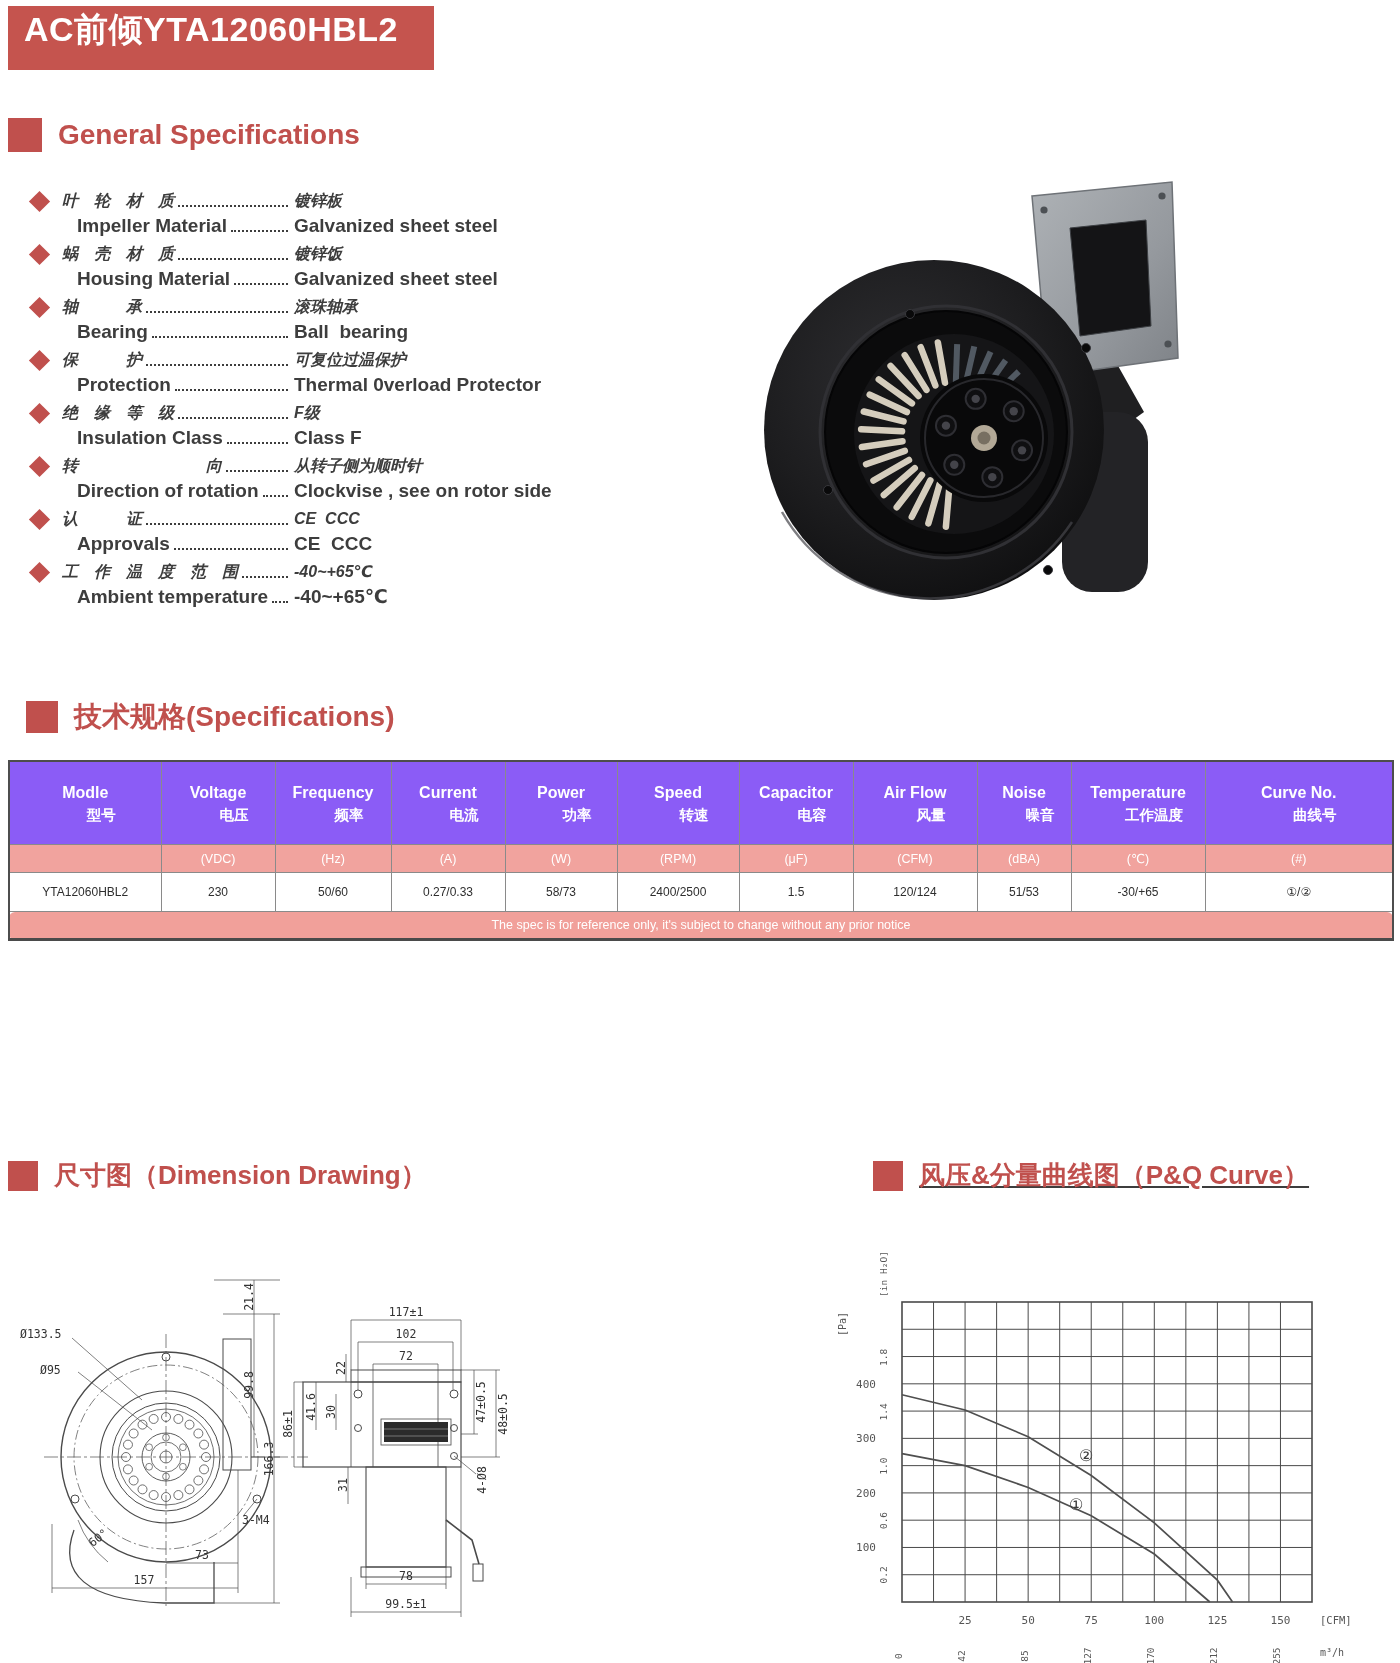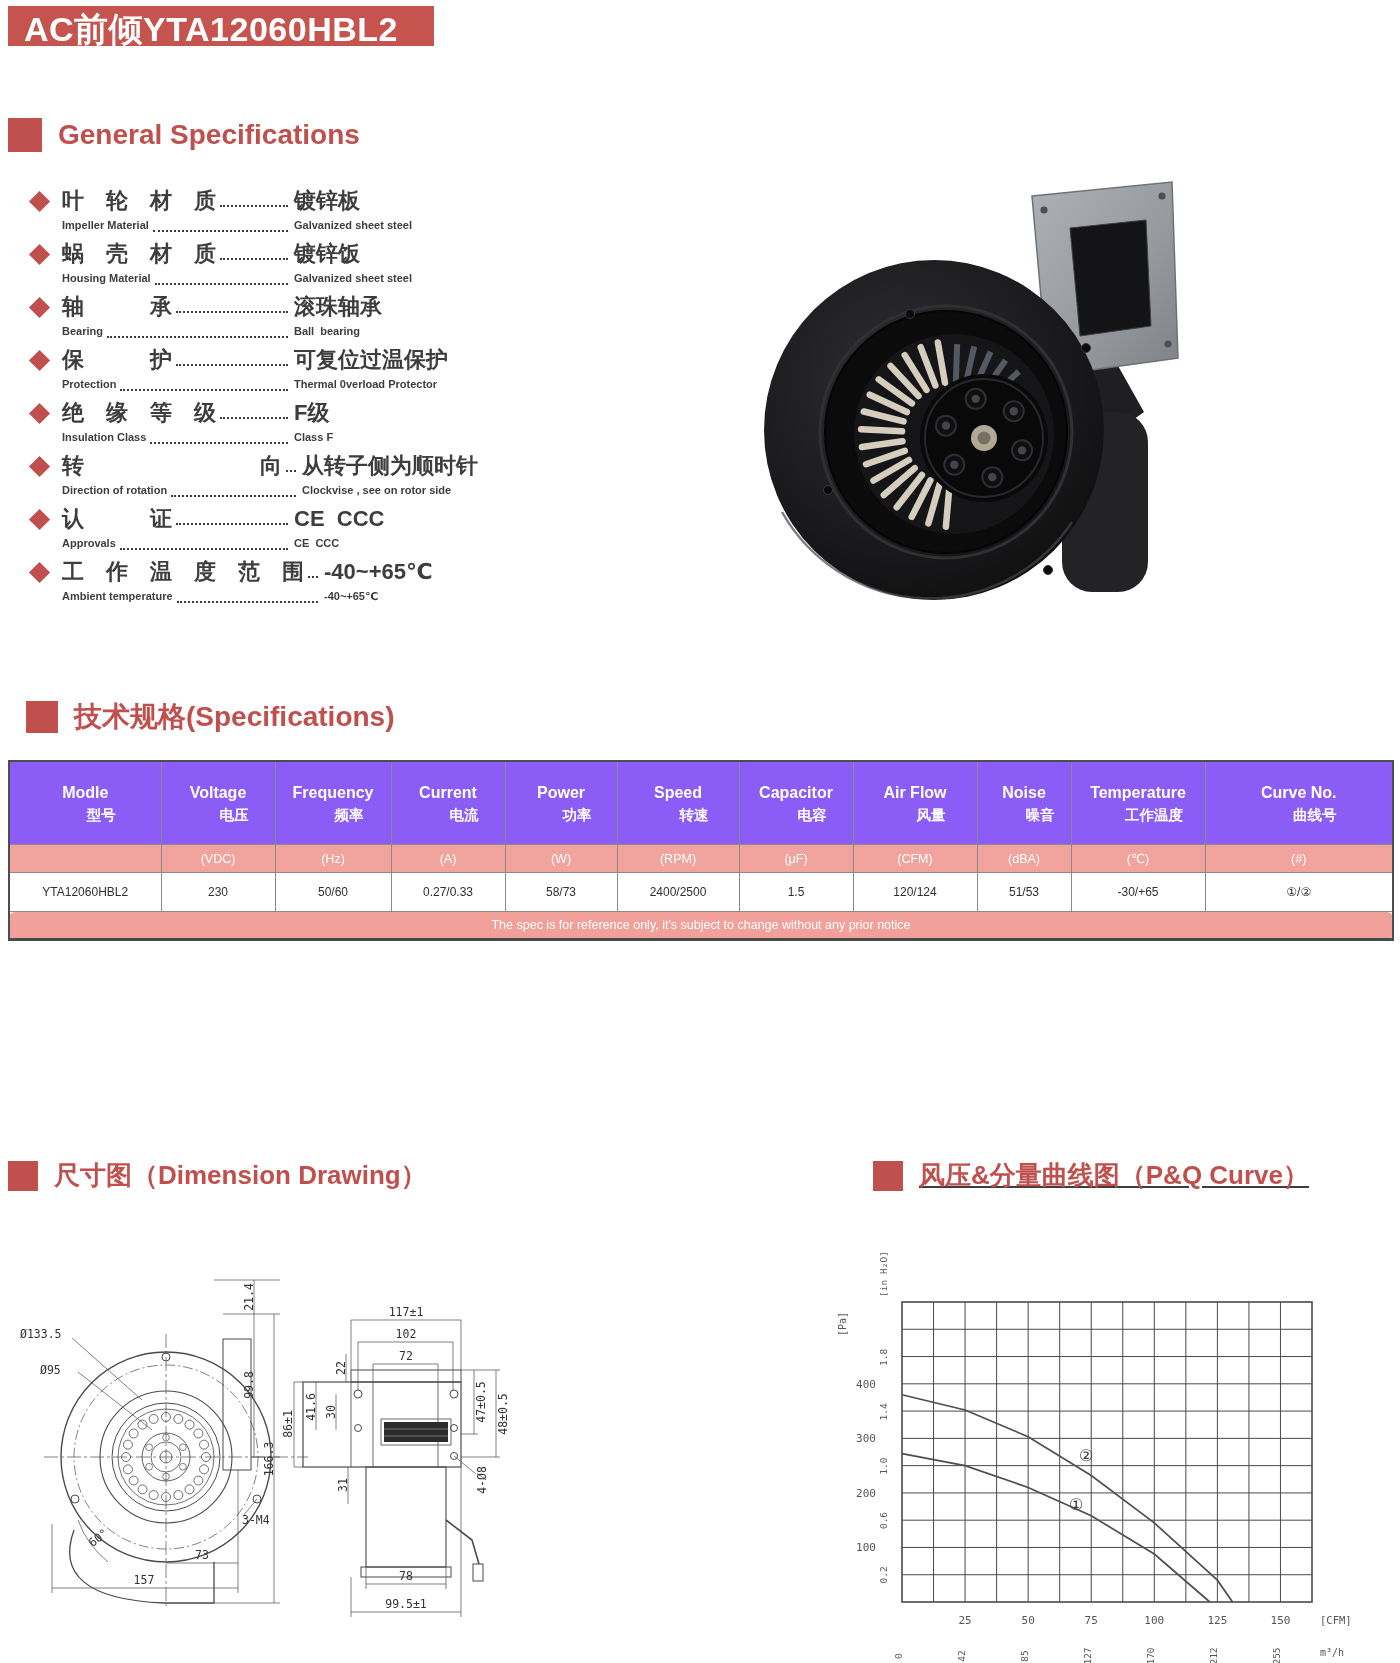--- a/index.html
+++ b/index.html
@@ -3,21 +3,21 @@
 <meta charset="utf-8">
 <style>
   html,body{margin:0;padding:0;}
   body{
     width:1400px;height:1663px;position:relative;background:#ffffff;
     font-family:"Liberation Sans","DejaVu Sans",sans-serif;color:#3d3d3d;overflow:hidden;
   }
   .abs{position:absolute;}
   
   .banner{
-    left:8px;top:6px;width:410px;height:40px;background:#c5544e;color:#fff;
+    left:8px;top:6px;width:410px;height:64px;background:#c5544e;color:#fff;
     font-size:34px;font-weight:bold;line-height:47px;padding-left:16px;letter-spacing:.5px;
   }
   
   .sec-head{display:flex;align-items:center;}
   .sec-square{background:#c0504d;flex:0 0 auto;}
   .sec-title{color:#c0504d;font-weight:bold;margin-left:16px;white-space:nowrap;}
   .h-general{left:8px;top:118px;}
   .h-general .sec-square{width:34px;height:34px;}
   .h-general .sec-title{font-size:28px;}
   .h-specs{left:14px;top:698px;padding-left:12px;}
@@ -32,22 +32,22 @@
   .spec-item{display:flex;margin-bottom:3px;}
   .diamond{
     flex:0 0 34px;position:relative;height:24px;
   }
   .diamond::before{
     content:"";position:absolute;left:4px;top:6px;width:15px;height:15px;
     background:#c0504d;transform:rotate(45deg);
   }
   .spec-lines{flex:1;}
   .spec-line{display:flex;align-items:flex-end;line-height:25px;font-weight:bold;}
-  .spec-line.cn{font-size:22px;}
-  .spec-line.en{font-size:11px;}
+  .spec-line.cn{font-size:16px;font-style:italic;}
+  .spec-line.en{font-size:19px;margin-left:15px;}
   .spec-line .sl{white-space:pre;}
   .spec-line .dots{flex:1;border-bottom:2px dotted #3d3d3d;margin:0 6px 6px 4px;min-width:10px;}
   .spec-line .sv{flex:0 0 282px;white-space:pre;}
   
   .spec-table{left:8px;top:760px;width:1384px;border-collapse:collapse;table-layout:fixed;
     border:2px solid #4d4d4d;}
   .spec-table th,.spec-table td{border:1px solid #8a8a8a;text-align:center;padding:0;}
   .spec-table th{background:#8b5cf6;color:#fff;height:82px;}
   .spec-table th .en{font-size:16px;font-weight:bold;line-height:22px;padding-top:2px;}
   .spec-table th .cn{font-size:14.5px;font-weight:bold;line-height:22px;padding-left:32px;}

